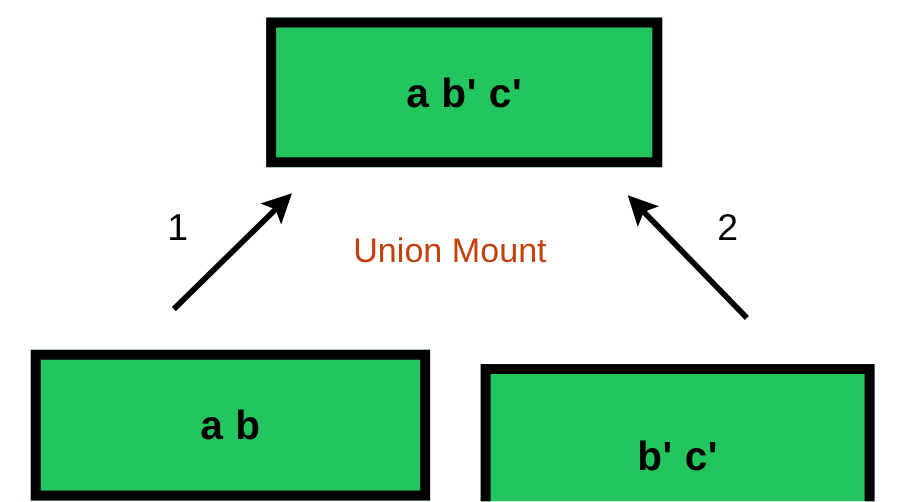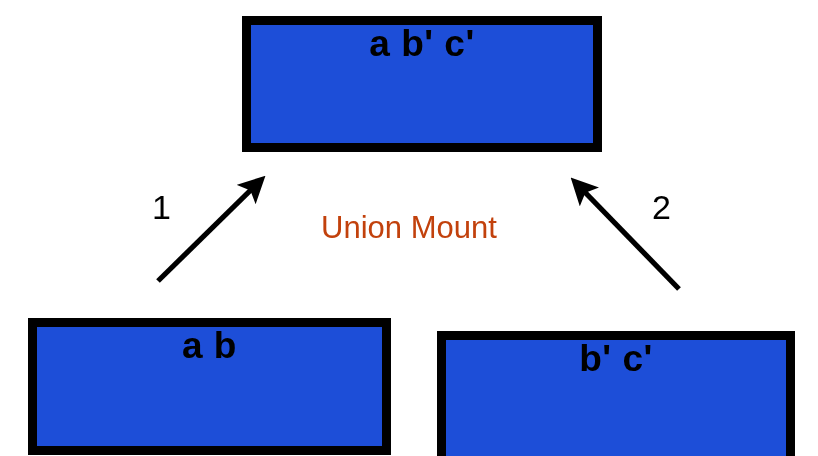--- a/index.html
+++ b/index.html
@@ -14,24 +14,24 @@
   #canvas {
     position: relative;
     width: 818px;
     height: 456px;
     background: #ffffff;
     overflow: hidden;
   }
   .box {
     position: absolute;
     box-sizing: border-box;
-    background: #1d4ed8;
+    background: #22c55e;
     border: 9px solid #000000;
     display: flex;
-    align-items: flex-start;
+    align-items: center;
     justify-content: center;
   }
   .box-label {
     font-family: "Liberation Sans", sans-serif;
     font-weight: bold;
     font-size: 37px;
     line-height: 1;
     color: #000000;
     letter-spacing: 0.5px;
     white-space: nowrap;

